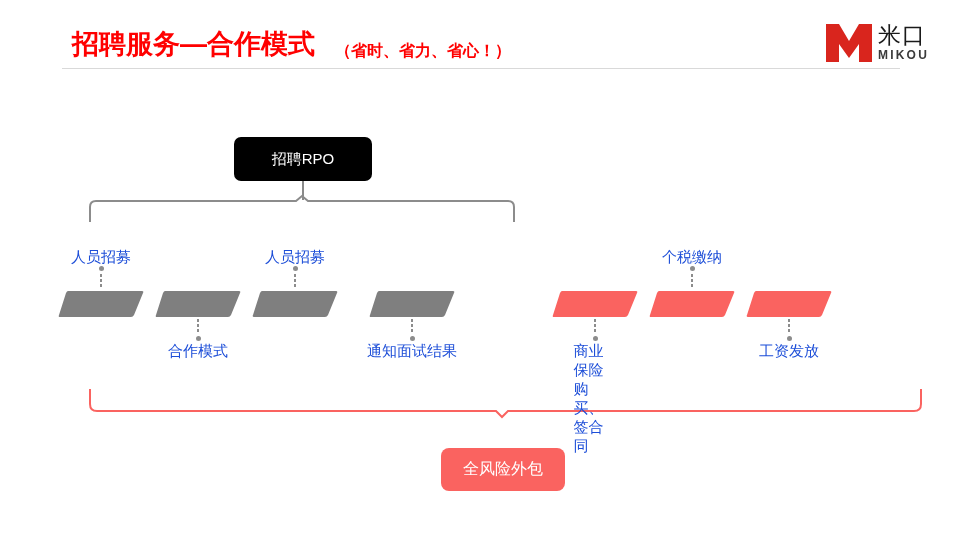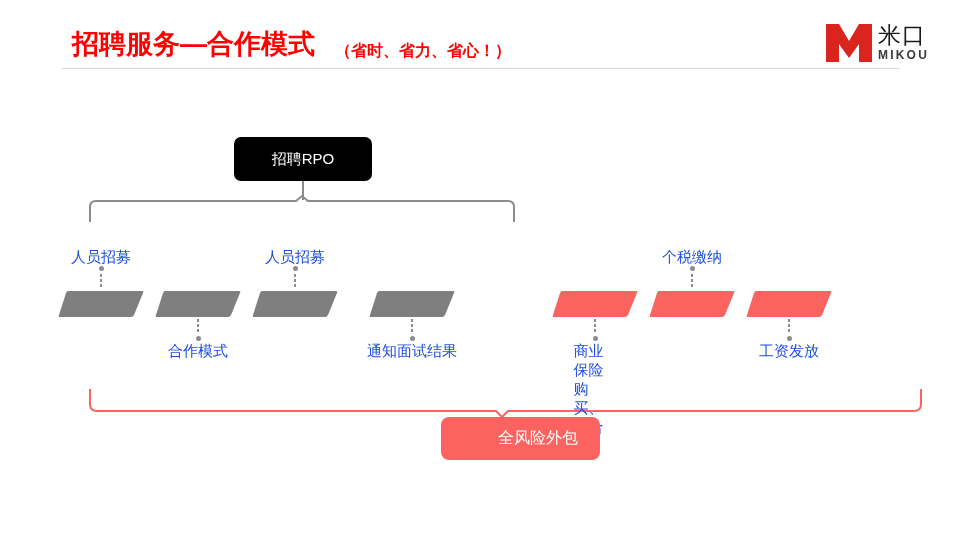--- a/index.html
+++ b/index.html
@@ -188,31 +188,30 @@
     width: 5px;
     height: 5px;
     border-radius: 50%;
     background: #8c8c8c;
   }
   .connector.up .dot { top: 0; }
   .connector.down .dot { bottom: 0; }
   .risk-box {
     position: absolute;
     left: 441px;
-    top: 417px;
+    top: 448px;
     width: 124px;
     height: 43px;
     background: #FA6360;
     border-radius: 8px;
     color: #ffffff;
     font-size: 16px;
     display: flex;
     align-items: center;
     justify-content: center;
-    padding-left: 35px;
   }
 </style>
 </head>
 <body>
 
 <div class="header">
   <div class="title-wrap">
     <span class="title-main">招聘服务—合作模式</span>
     <span class="title-sub">（省时、省力、省心！）</span>
   </div>

